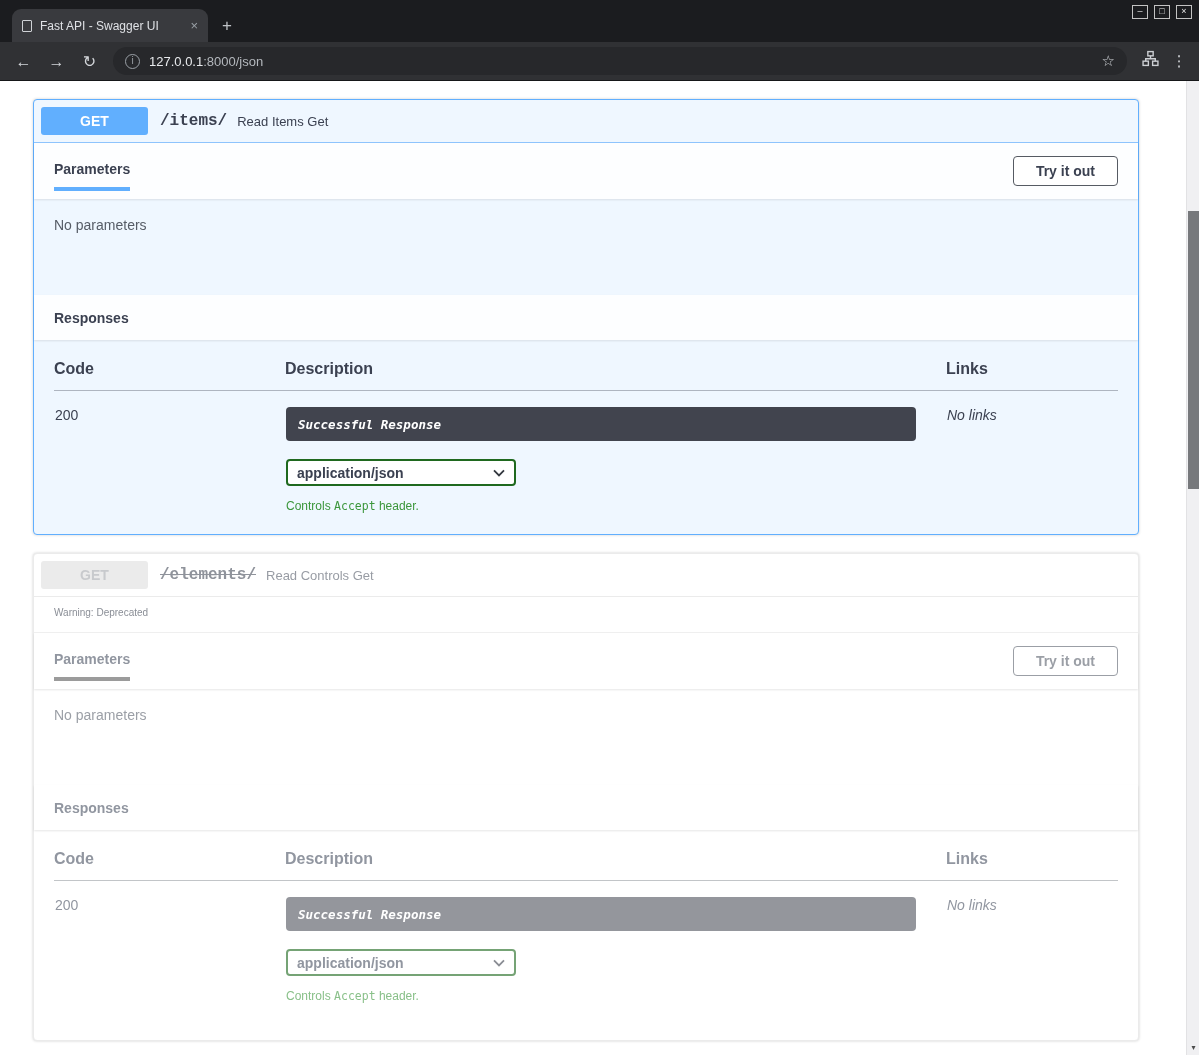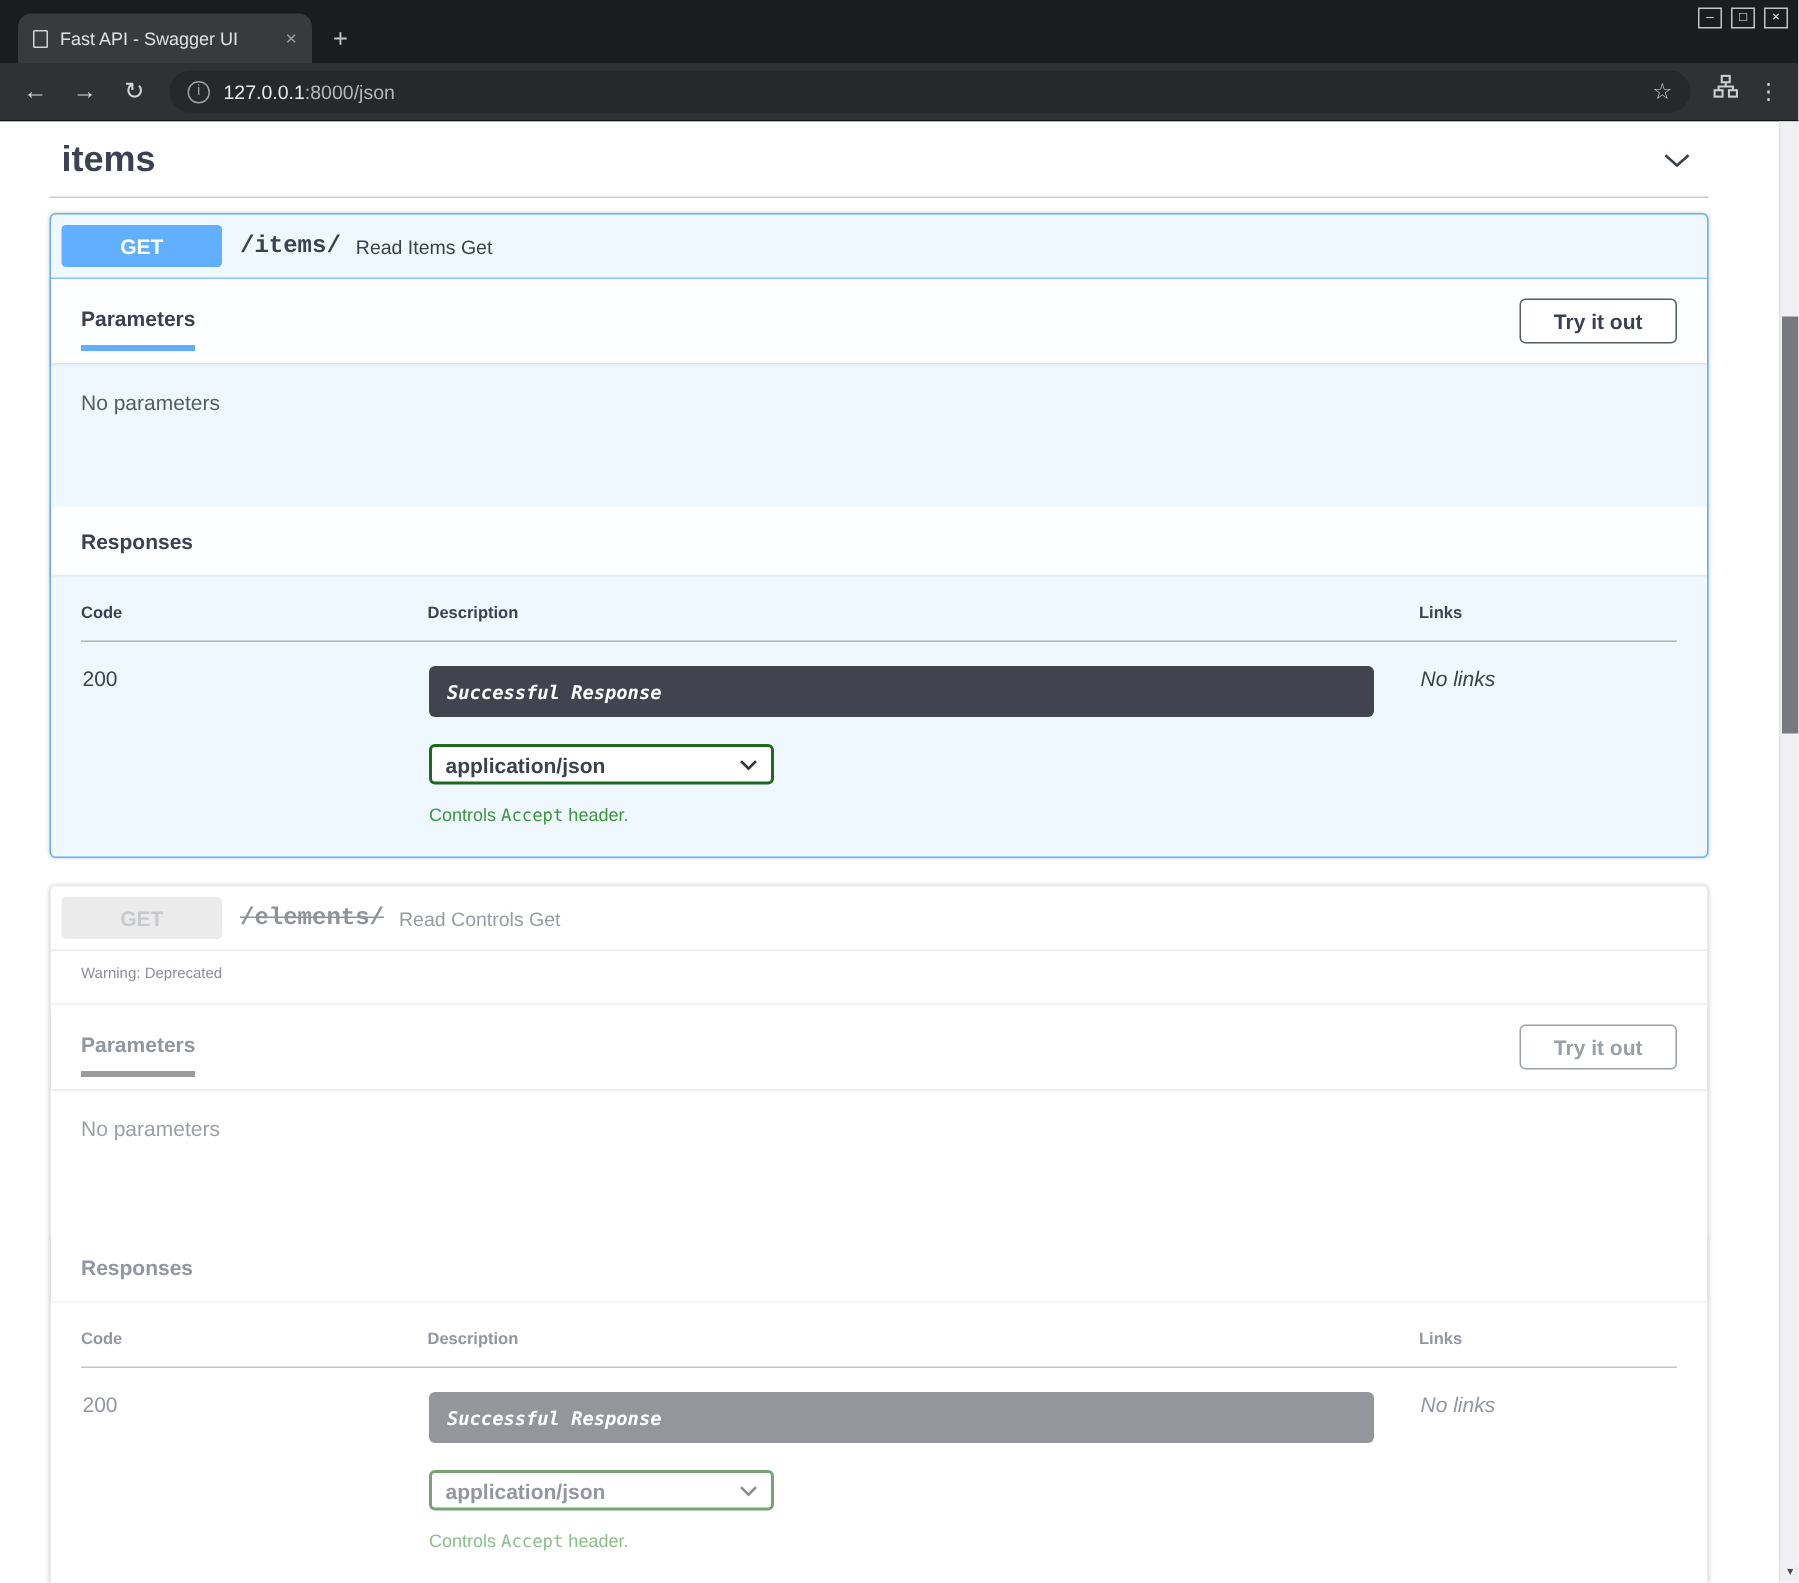--- a/index.html
+++ b/index.html
@@ -75,21 +75,21 @@
     padding:6px 22px; border:1.5px solid #565b63; border-radius:4px; background:#fff;
     color:#3b4151; font-weight:bold; font-size:14px; font-family:"Liberation Sans",sans-serif; cursor:pointer;
   }
   .params-body { padding:18px 20px 62px; }
   .no-params { margin:0; font-size:14px; color:#565c66; }
   .responses-header { min-height:45px; }
   .responses-body { padding:20px; }
   table.resp { width:100%; border-collapse:collapse; table-layout:fixed; }
   table.resp col.c1 { width:231px; } table.resp col.c2 { width:661px; }
   table.resp th {
-    text-align:left; font-size:11px; font-weight:bold; color:#3b4151;
+    text-align:left; font-size:16px; font-weight:bold; color:#3b4151;
     padding:0 0 12px; border-bottom:1px solid rgba(59,65,81,.2);
   }
   table.resp td { vertical-align:top; padding-top:16px; font-size:14px; color:#3b4151; }
   .resp-box { background:#41444e; border-radius:4px; padding:9px 12px; margin-right:29px; }
   .resp-box code { font-family:"DejaVu Sans Mono", monospace; font-style:italic; font-weight:bold; font-size:12.5px; color:#fff; }
   .mt-select {
     margin-top:18px; width:230px; height:27px; border:2px solid #1f691f; border-radius:4px;
     background:#fff; display:flex; align-items:center; justify-content:space-between;
     padding:0 9px; font-size:14px; font-weight:bold; color:#3b4151; cursor:pointer;
   }
@@ -155,28 +155,20 @@
           <path d="M8 5.5v2.7M3.5 10.5V8.2h9v2.3"></path>
         </g>
       </svg>
   </div>
   <div class="menu-dots"><span>⋮</span></div>
 </div>
 
 <div class="content">
   <div class="page">
 
-    <div class="tag-header">
-      <h3 class="tag-title">items</h3>
-      <span class="tag-chevron">
-        <svg width="22" height="22" viewBox="0 0 20 20">
-            <path d="M3 6.8l7 6.2 7-6.2" fill="none" stroke="#3b4151" stroke-width="1.6"></path>
-          </svg>
-      </span>
-    </div>
 
     <section class="opblock op-get">
       <div class="op-summary">
         <span class="method-badge">GET</span>
         <span class="op-path">/items/</span>
         <span class="op-desc">Read Items Get</span>
       </div>
       <div class="sec-header">
         <h4 class="sec-title param-tab">Parameters</h4>
         <button class="btn-try">Try it out</button>

